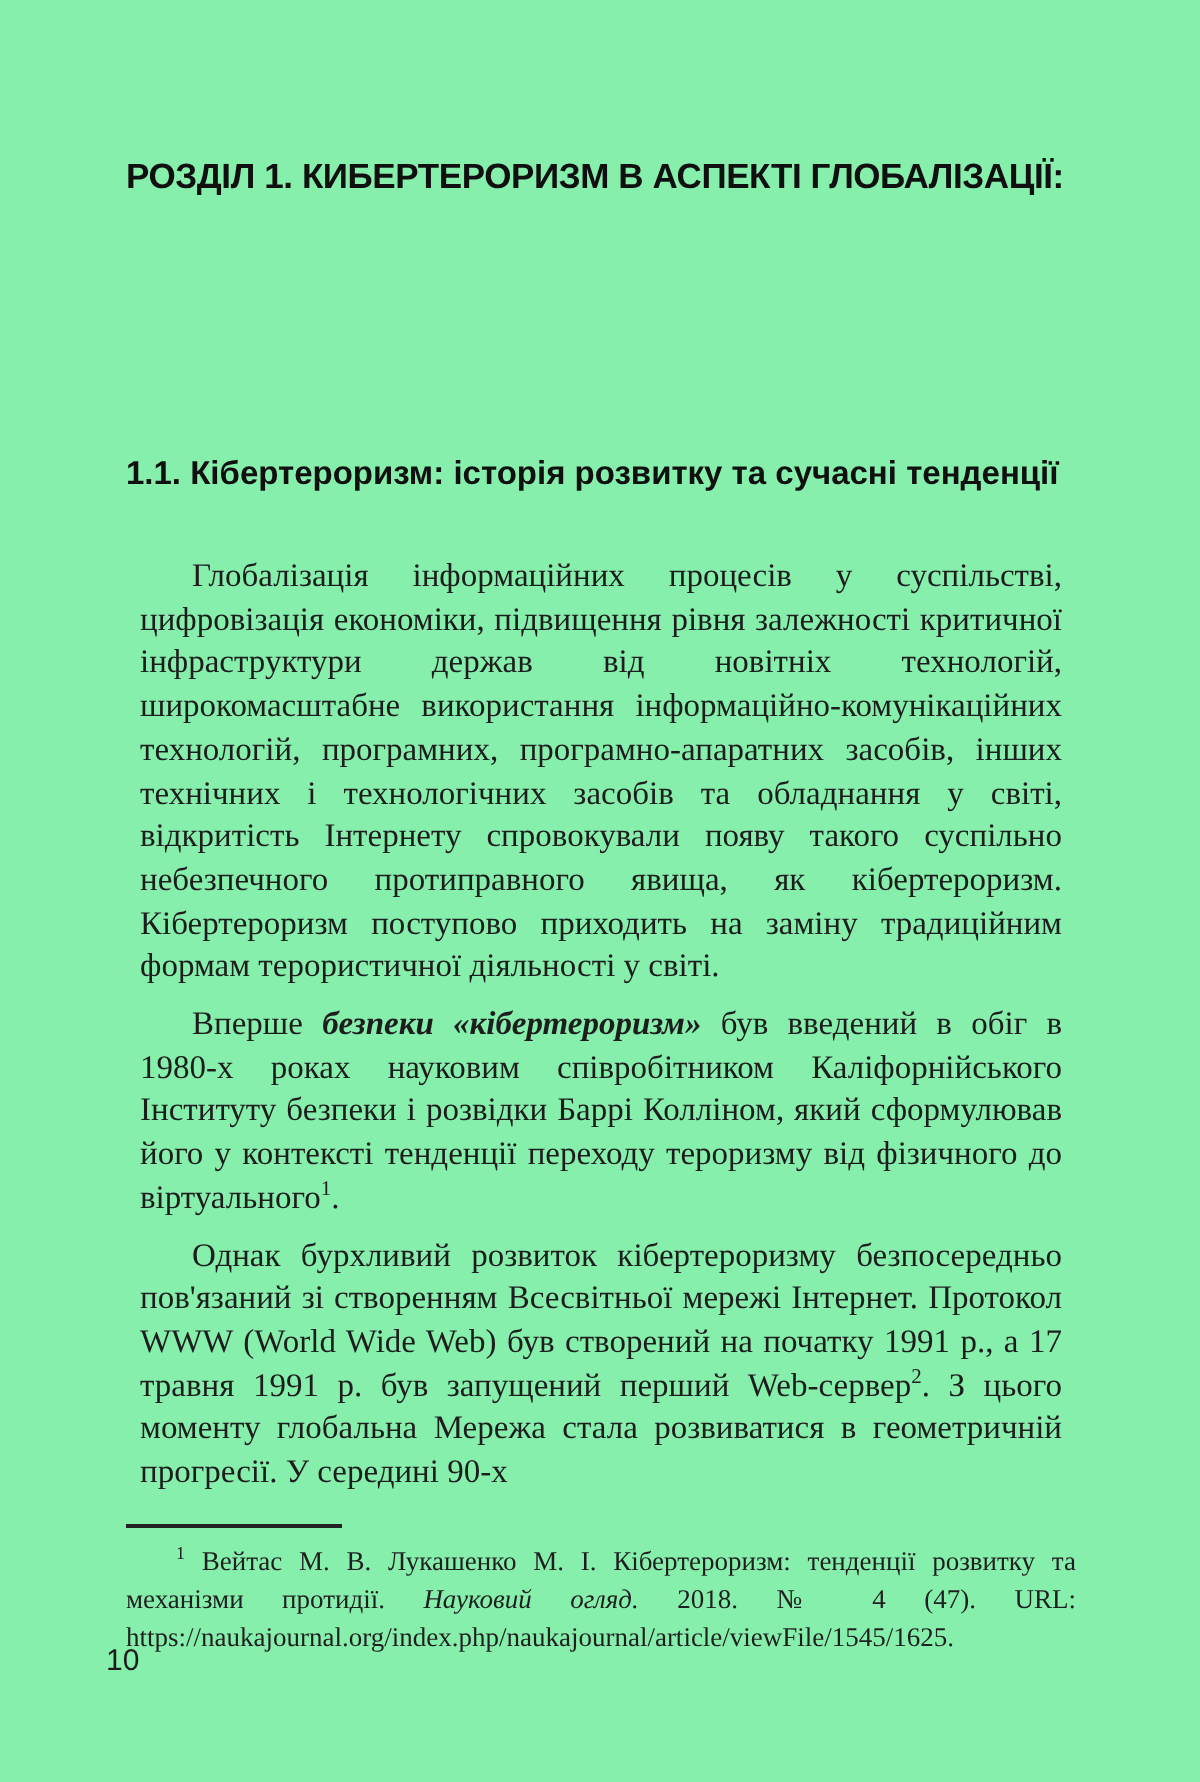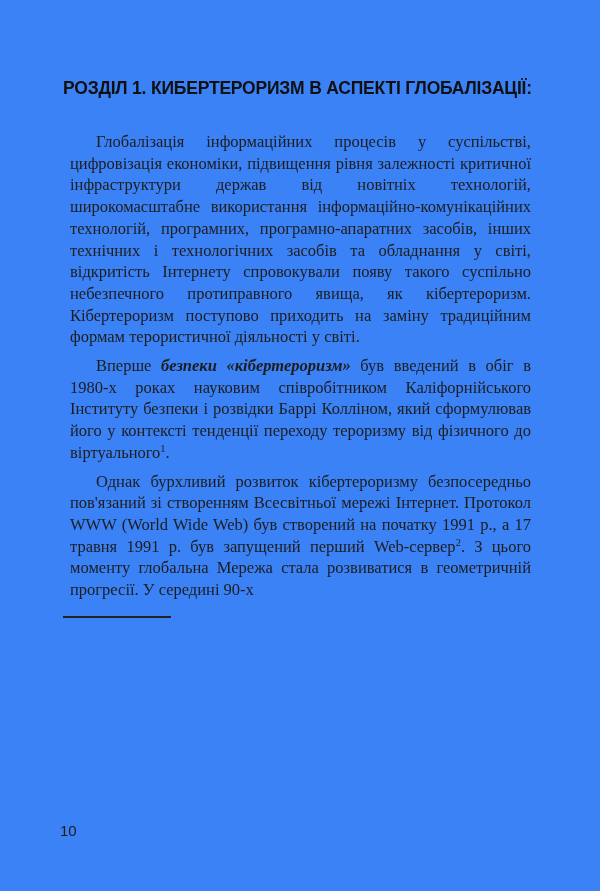--- a/index.html
+++ b/index.html
@@ -4,21 +4,21 @@
 <style>
   html, body { margin: 0; padding: 0; }
   body {
     width: 600px; height: 891px;
     background: #f2f2f2;
     font-family: "Liberation Serif", serif;
   }
   .page {
     position: relative;
     width: 600px; height: 891px;
-    background: #3b82f6;
+    background: #86efac;
     overflow: hidden;
     color: #1d1d1d;
   }
   .content {
     padding: 74px 62px 0 63px;
   }
   .chapter {
     margin: 0;
     font-family: "Liberation Sans", sans-serif;
     font-weight: bold;
@@ -66,47 +66,49 @@
     font-size: 13.5px;
     line-height: 19px;
     text-align: justify;
     text-indent: 25px;
     color: #1f1f1f;
   }
   .footnotes sup.ref { font-size: 9px; }
   .journal { font-style: italic; }
   .pagenum {
     position: absolute;
-    left: 60px;
+    left: 53px;
     top: 822px;
     font-family: "Liberation Sans", sans-serif;
     font-size: 15px;
     color: #1c1c1c;
   }
 </style>
 </head>
 <body>
 
 <div class="page">
   <div class="content">
 
     <h1 class="chapter">
       <div class="chline">РОЗДІЛ 1. КИБЕРТЕРОРИЗМ В АСПЕКТІ ГЛОБАЛІЗАЦІЇ:</div>
     </h1>
 
+    <h2 class="section">1.1. Кібертероризм: історія розвитку та сучасні тенденції</h2>
 
     <div class="bodytext">
       <p>Глобалізація інформаційних процесів у суспільстві, цифровізація економіки, підвищення рівня залежності критичної інфраструктури держав від новітніх технологій, широкомасштабне використання інформаційно-комунікаційних технологій, програмних, програмно-апаратних засобів, інших технічних і технологічних засобів та обладнання у світі, відкритість Інтернету спровокували появу такого суспільно небезпечного протиправного явища, як кібертероризм. Кібертероризм поступово приходить на заміну традиційним формам терористичної діяльності у світі.</p>
 
       <p><span>Вперше </span><span class="term">безпеки «кібертероризм»</span><span> був введений в обіг в 1980-х роках науковим співробітником Каліфорнійського Інституту безпеки і розвідки Баррі Колліном, який сформулював його у контексті тенденції переходу тероризму від фізичного до віртуального</span><sup class="ref">1</sup><span>.</span></p>
 
       <p><span>Однак бурхливий розвиток кібертероризму безпосередньо пов'язаний зі створенням Всесвітньої мережі Інтернет. Протокол WWW (World Wide Web) був створений на початку 1991 р., а 17 травня 1991 р. був запущений перший Web-сервер</span><sup class="ref">2</sup><span>. З цього моменту глобальна Мережа стала розвиватися в геометричній прогресії. У середині 90-х</span></p>
     </div>
 
     <div class="fnsep"></div>
 
     <div class="footnotes">
+      <p><sup class="ref">1</sup><span> Вейтас М. В. Лукашенко М. І. Кібертероризм: тенденції розвитку та механізми протидії. </span><span class="journal">Науковий огляд.</span><span> 2018. № 4 (47). URL: https://naukajournal.org/index.php/naukajournal/article/viewFile/1545/1625.</span></p>
 
     </div>
   </div>
 
   <div class="pagenum">10</div>
 </div>
 
 </body></html>

